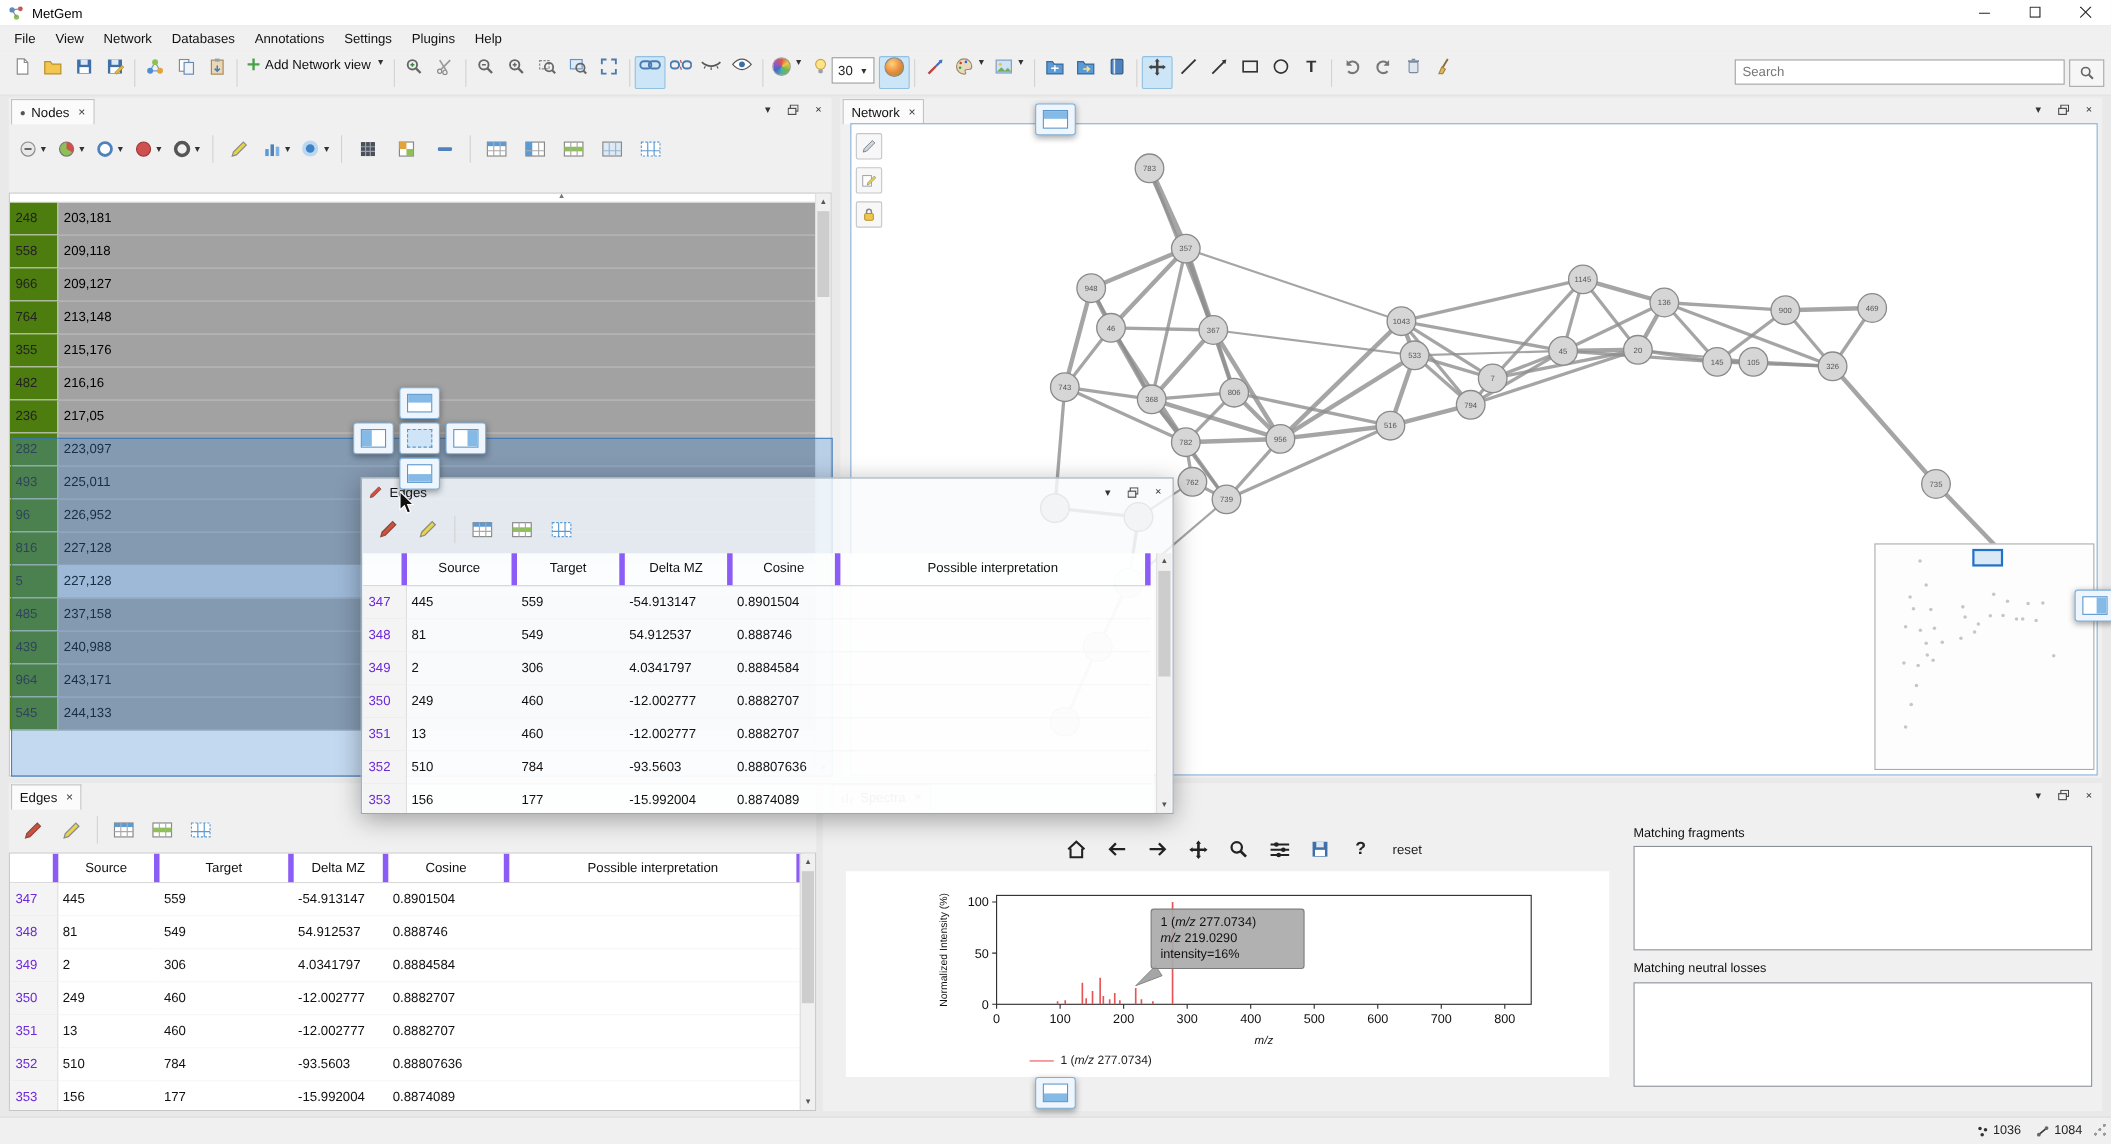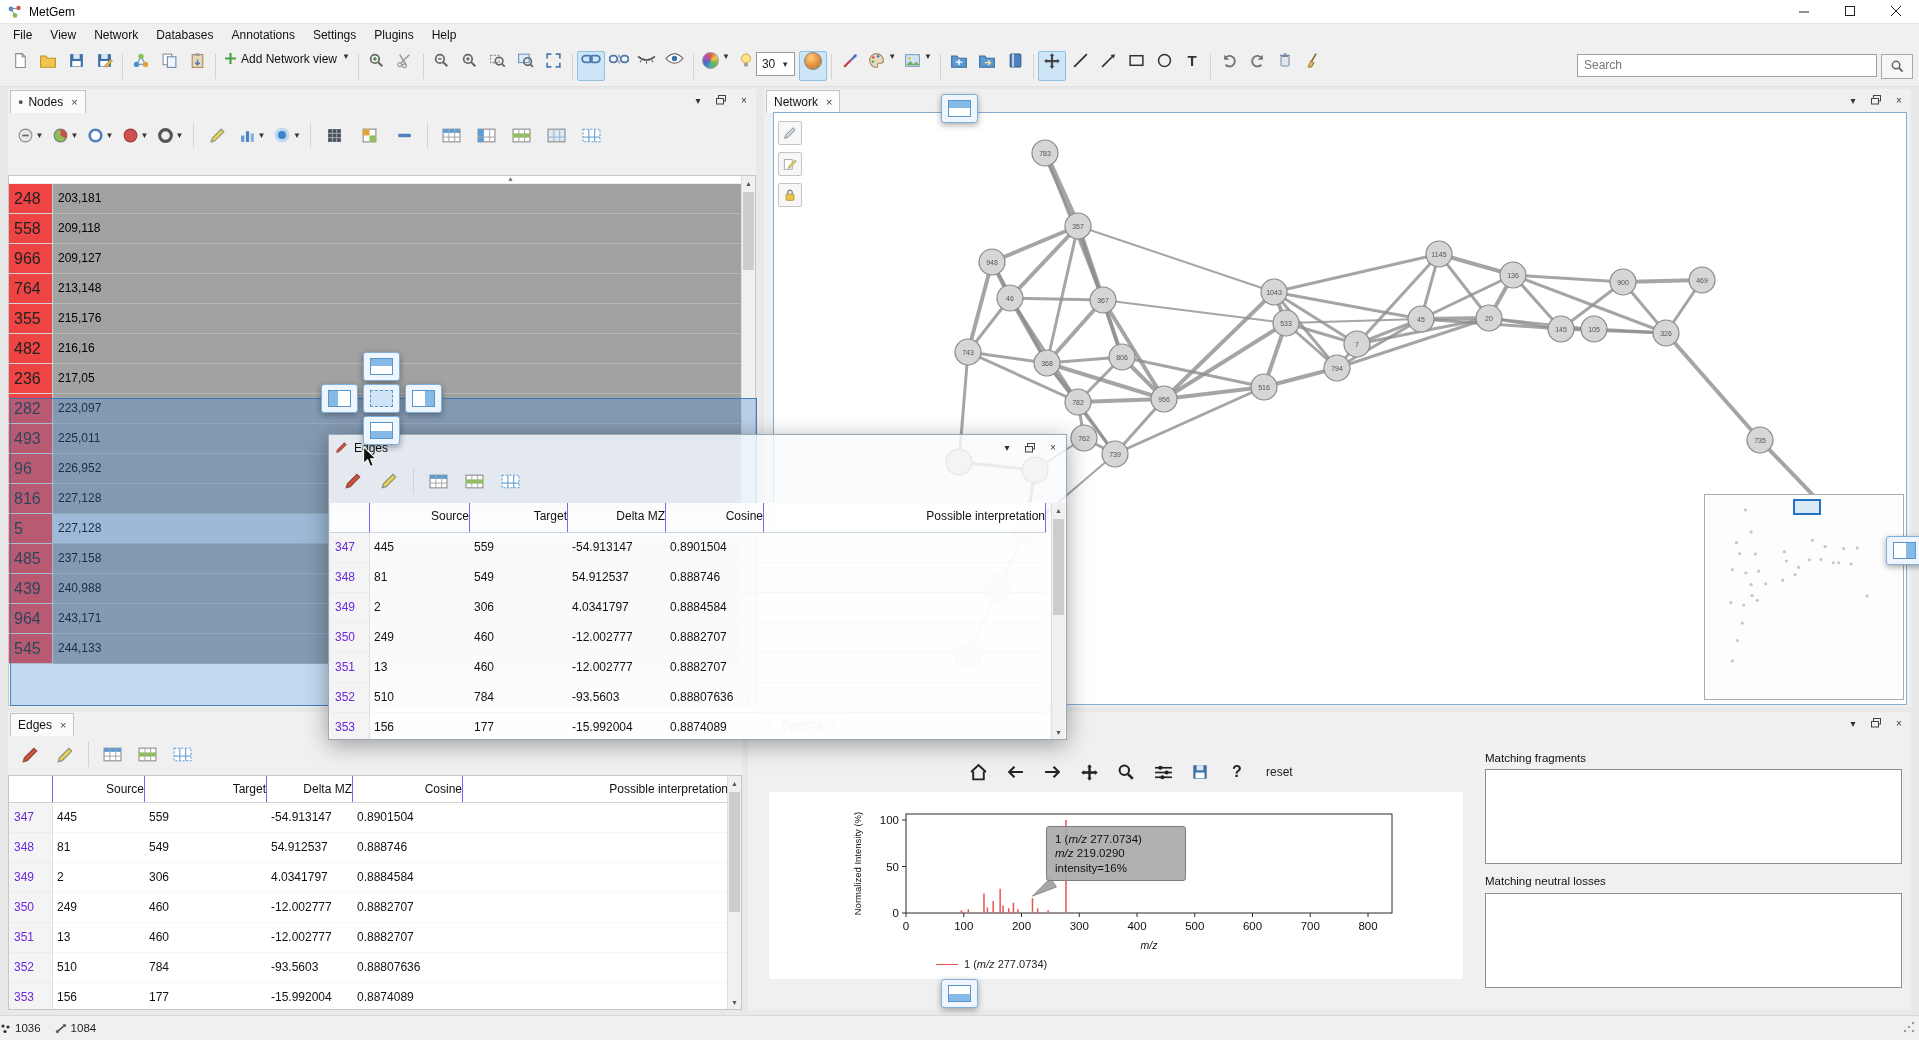--- a/index.html
+++ b/index.html
@@ -34,25 +34,25 @@
   .tab-x{font-size:11px;color:#444;margin-left:3px}
   .dock-btns{position:absolute;right:5px;top:4px;display:flex;gap:9px;align-items:center;color:#444}
   .dkb{width:14px;height:14px;display:flex;align-items:center;justify-content:center;font-size:10px;color:#333}
   .panel-toolbar{position:absolute;left:0;display:flex;align-items:center;padding:0 6px;height:44px;gap:3px}
   .ptbtn{width:32px;height:32px;display:flex;align-items:center;justify-content:center;gap:1px;border:1px solid transparent;border-radius:2px}
   
   .ttable{position:absolute;background:#fff;border:1px solid #c6c6c6;overflow:hidden}
   .sorthint{height:8px;position:relative;border-bottom:1px solid #ededed;color:#777;font-size:7px}
   .sorthint span{position:absolute;left:498px;top:-1px}
   .ntr{display:flex;height:30px}
-  .nrh{width:44px;background:#ef4444;border-right:1px solid #cfcfcf;border-bottom:1px solid #d6d6d6;font-size:16px;color:#222;padding:0 0 0 5px;line-height:29px}
+  .nrh{width:44px;background:#4d7c0f;border-right:1px solid #cfcfcf;border-bottom:1px solid #d6d6d6;font-size:12px;color:#222;padding:0 0 0 5px;line-height:29px}
   .nrc{width:690px;background:#a2a2a2;border-bottom:1px solid #b6b6b6;font-size:12px;color:#000;padding-left:5px;line-height:29px}
   .ntr.cur .nrc{background:#c6cfda}
   .ehdr{display:flex;background:#fff;border-bottom:1px solid #d2d2d2;height:27px}
-  .ehc{font-size:12px;color:#111;text-align:right;line-height:26px;border-right:1px solid #8b5cf6;overflow:hidden;white-space:nowrap}
+  .ehc{font-size:12px;color:#111;text-align:center;line-height:26px;border-right:5px solid #8b5cf6;overflow:hidden;white-space:nowrap}
   .etr{display:flex;height:30px;background:#fff}
   .erh{background:#f4f4f4;border-right:1px solid #e0e0e0;border-bottom:1px solid #ededed;font-size:12px;color:#6d28d9;padding-left:5px;line-height:29px}
   .erc{font-size:12px;color:#111;padding-left:4px;line-height:29px;border-bottom:1px solid #f7f7f7;overflow:hidden;white-space:nowrap}
   .vsb{position:absolute;width:14px;background:#f0f0f0;border-left:1px solid #dedede}
   .vsb .sarr{height:14px;display:flex;align-items:center;justify-content:center;font-size:7px;color:#555}
   .vsb .thumb{position:absolute;left:1px;right:1px;background:#cdcdcd}
   
   #net-view{position:absolute;left:9px;top:23px;width:1134px;height:593px;background:#fff;border:1px solid #84aed4}
   .net-tools{position:absolute;left:4px;top:8px;display:flex;flex-direction:column;gap:7px}
   .ntool{width:24px;height:24px;background:#f7f7f7;border:1px solid #c5c5c5;border-radius:2px;display:flex;align-items:center;justify-content:center}
@@ -79,21 +79,21 @@
   .di{position:absolute;width:37px;height:29px;background:#eef5fc;border:1px solid #7fb0dc;border-radius:3px;box-shadow:0 2px 6px rgba(0,0,0,.35);display:flex;align-items:center;justify-content:center;z-index:70}
   .dii{width:23px;height:17px;border:1px solid #5a96cc;background:#fff;position:relative;overflow:hidden}
   .dii i{position:absolute;background:#85b9e6;display:block}
   .dii.pt i{top:0;left:0;right:0;height:7px}
   .dii.pb i{bottom:0;left:0;right:0;height:7px}
   .dii.pl i{left:0;top:0;bottom:0;width:9px}
   .dii.pr i{right:0;top:0;bottom:0;width:9px}
   .dii.pc{background:#cfe4f6;border-style:dashed}
   #cursor{left:362px;top:446px;z-index:100}
   
-  #statusbar{left:0;top:1015px;width:1919px;height:25px;background:#f0f0f0;border-top:1px solid #d9d9d9;display:flex;align-items:center;justify-content:flex-start;gap:14px;padding-right:26px;font-size:11.5px;color:#222}
+  #statusbar{left:0;top:1015px;width:1919px;height:25px;background:#f0f0f0;border-top:1px solid #d9d9d9;display:flex;align-items:center;justify-content:flex-end;gap:14px;padding-right:26px;font-size:11.5px;color:#222}
   .stat-item{display:flex;align-items:center;gap:4px}
   #grip{position:absolute;right:3px;top:1020px;width:14px;height:14px;background:
     radial-gradient(circle at 11px 3px,#9a9a9a 1.3px,transparent 1.6px),
     radial-gradient(circle at 11px 11px,#9a9a9a 1.3px,transparent 1.6px),
     radial-gradient(circle at 3px 11px,#9a9a9a 1.3px,transparent 1.6px),
     radial-gradient(circle at 7px 7px,#9a9a9a 1.3px,transparent 1.6px)}
 </style>
 </head>
 <body>
 

